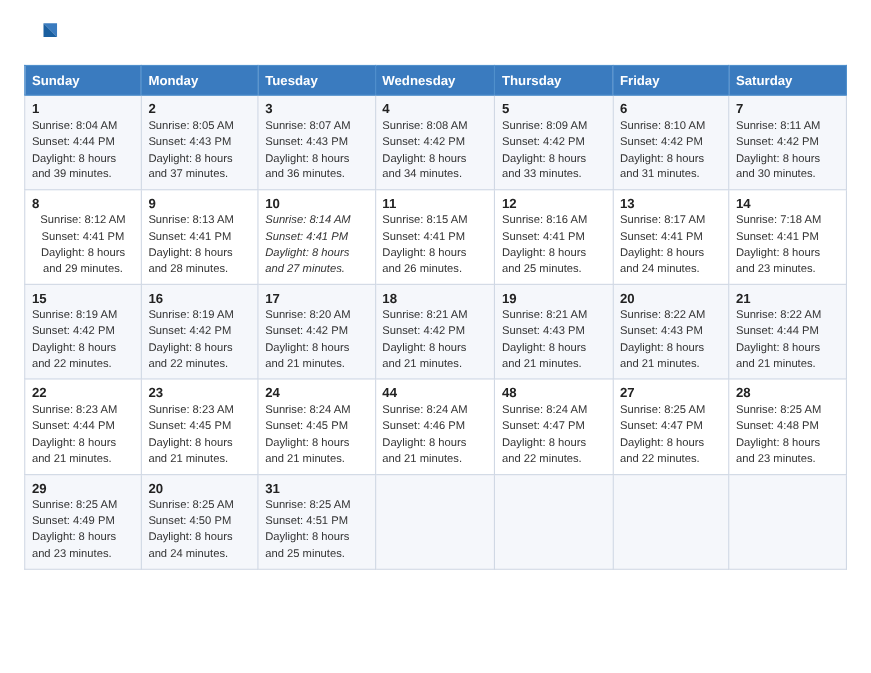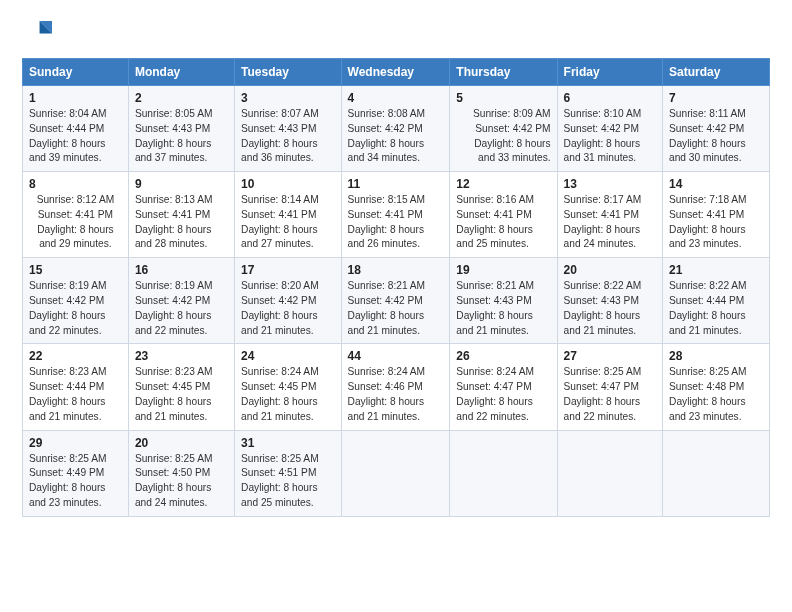--- a/index.html
+++ b/index.html
@@ -155,21 +155,21 @@
           </td>
           <td>
             <span class="day-num">4</span>
             <div class="day-content" style="white-space: pre-line;">Sunrise: 8:08 AM
 Sunset: 4:42 PM
 Daylight: 8 hours
 and 34 minutes.</div>
           </td>
           <td>
             <span class="day-num">5</span>
-            <div class="day-content" style="white-space: pre-line; text-align: right;">Sunrise: 8:09 AM
+            <div class="day-content" style="white-space: pre-line;">Sunrise: 8:09 AM
 Sunset: 4:42 PM
 Daylight: 8 hours
 and 33 minutes.</div>
           </td>
           <td>
             <span class="day-num">6</span>
             <div class="day-content" style="white-space: pre-line;">Sunrise: 8:10 AM
 Sunset: 4:42 PM
 Daylight: 8 hours
 and 31 minutes.</div>
@@ -192,21 +192,21 @@
           </td>
           <td>
             <span class="day-num">9</span>
             <div class="day-content" style="white-space: pre-line;">Sunrise: 8:13 AM
 Sunset: 4:41 PM
 Daylight: 8 hours
 and 28 minutes.</div>
           </td>
           <td>
             <span class="day-num">10</span>
-            <div class="day-content" style="white-space: pre-line;">Sunrise: 8:14 AM
+            <div class="day-content" style="white-space: pre-line; font-style: italic;">Sunrise: 8:14 AM
 Sunset: 4:41 PM
 Daylight: 8 hours
 and 27 minutes.</div>
           </td>
           <td>
             <span class="day-num">11</span>
             <div class="day-content" style="white-space: pre-line;">Sunrise: 8:15 AM
 Sunset: 4:41 PM
 Daylight: 8 hours
 and 26 minutes.</div>
@@ -307,21 +307,21 @@
 and 21 minutes.</div>
           </td>
           <td>
             <span class="day-num">44</span>
             <div class="day-content" style="white-space: pre-line;">Sunrise: 8:24 AM
 Sunset: 4:46 PM
 Daylight: 8 hours
 and 21 minutes.</div>
           </td>
           <td>
-            <span class="day-num">26</span>
+            <span class="day-num">48</span>
             <div class="day-content" style="white-space: pre-line;">Sunrise: 8:24 AM
 Sunset: 4:47 PM
 Daylight: 8 hours
 and 22 minutes.</div>
           </td>
           <td>
             <span class="day-num">27</span>
             <div class="day-content" style="white-space: pre-line;">Sunrise: 8:25 AM
 Sunset: 4:47 PM
 Daylight: 8 hours

